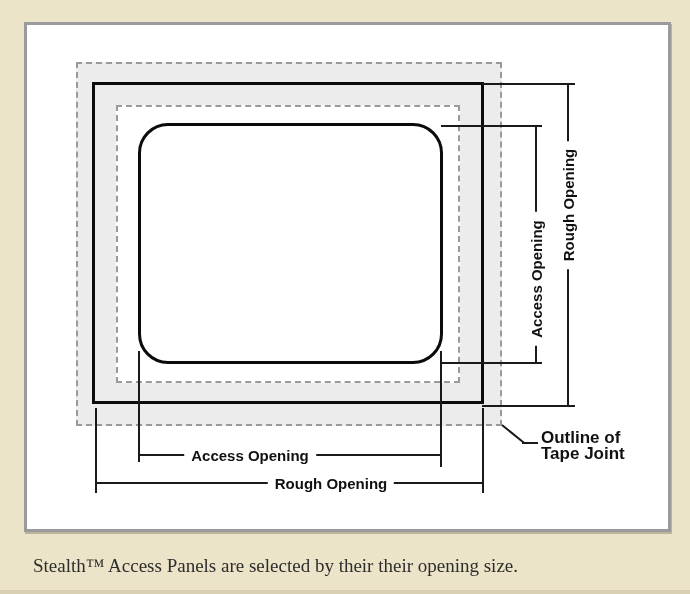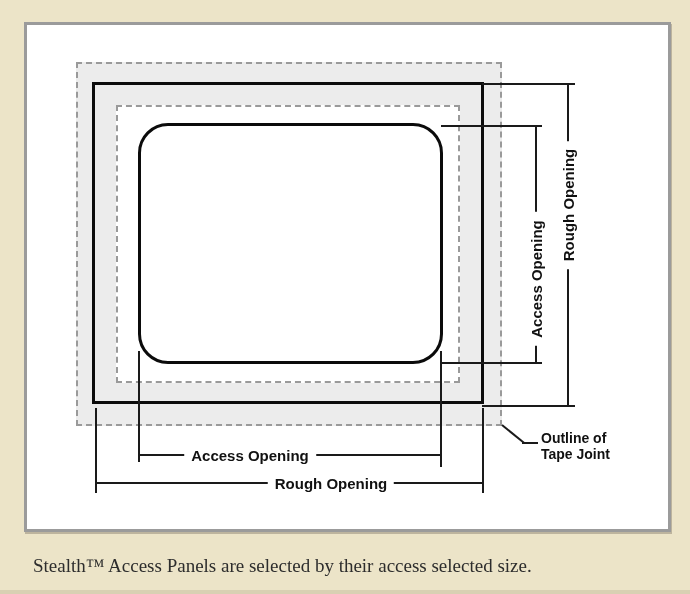--- a/index.html
+++ b/index.html
@@ -51,21 +51,21 @@
     font-weight:bold;font-size:15px;color:#111;
     background:#ffffff;white-space:nowrap;padding:0 7px;
     transform:translate(-50%,-50%);
   }
   .dimlabel-v{
     font-weight:bold;font-size:15px;color:#111;
     background:#ffffff;white-space:nowrap;padding:0 8px;
     transform:translate(-50%,-50%) rotate(-90deg);
   }
   .tape-label{
-    font-weight:bold;font-size:14px;line-height:16px;color:#111;
+    font-weight:bold;font-size:17px;line-height:16px;color:#111;
     white-space:pre-line;
   }
   .caption{
     left:33px;top:553px;width:630px;
     font-family:"Liberation Serif", serif;
     font-size:19px;line-height:26px;color:#2d2d2d;
   }
   .page-bottom-edge{
     left:0;bottom:0;width:690px;height:4px;background:#d9d0b3;
   }
@@ -102,15 +102,15 @@
 <div class="abs vline" style="left:95px;top:408px;height:85px;"></div>
 <div class="abs vline" style="left:482px;top:408px;height:85px;"></div>
 <div class="abs hline" style="left:95px;top:482px;width:389px;"></div>
 <div class="abs dimlabel" style="left:331px;top:483px;">Rough Opening</div>
 
 <div class="abs diag" style="left:502px;top:424px;width:29px;transform:rotate(39deg);"></div>
 <div class="abs hline" style="left:522px;top:442px;width:16px;"></div>
 <div class="abs tape-label" style="left:541px;top:430px;">Outline of
 Tape Joint</div>
 
-<div class="abs caption">Stealth™ Access Panels are selected by their access selected size.</div>
+<div class="abs caption">Stealth™ Access Panels are selected by their their opening size.</div>
 
 <div class="abs page-bottom-edge"></div>
 
 </body></html>

